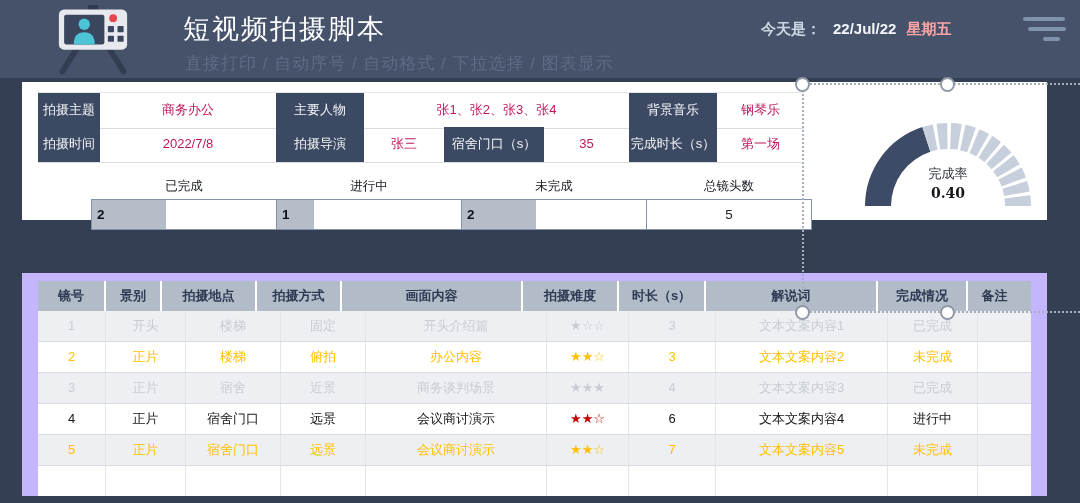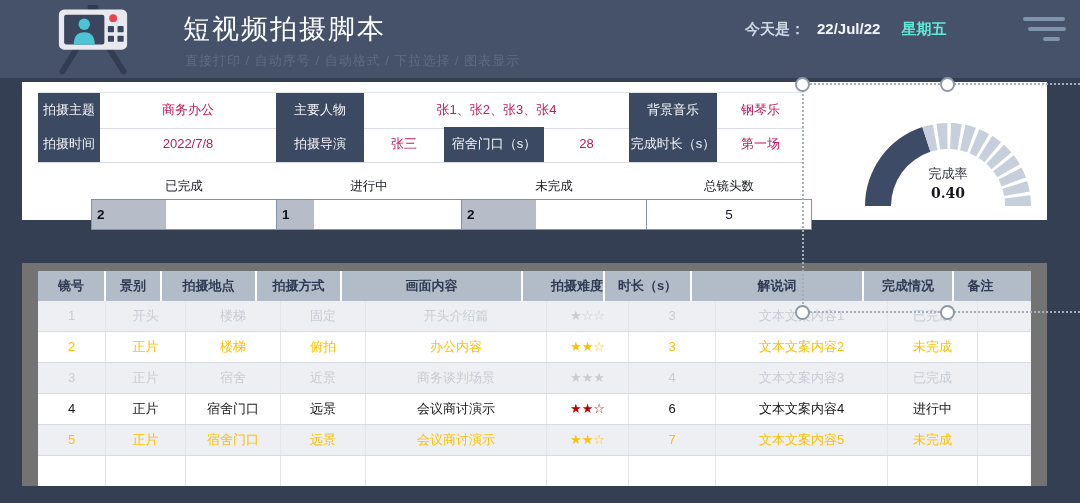--- a/index.html
+++ b/index.html
@@ -5,25 +5,25 @@
   html,body{margin:0;padding:0;}
   body{
     width:1080px;height:503px;position:relative;overflow:hidden;
     background:#343f53;
     font-family:"Liberation Sans","DejaVu Sans",sans-serif;
   }
   
   .app-header{position:absolute;left:0;top:0;width:1080px;height:78px;background:#46526a;}
   .logo{position:absolute;left:40px;top:5px;width:106px;height:70px;}
   .page-title{position:absolute;left:183px;top:11px;font-size:27px;color:#fcfdfe;letter-spacing:2px;white-space:nowrap;}
-  .page-subtitle{position:absolute;left:185px;top:52px;font-size:13px;color:#5d6b85;letter-spacing:1px;white-space:nowrap;}
+  .page-subtitle{position:absolute;left:185px;top:52px;font-size:17px;color:#5d6b85;letter-spacing:1px;white-space:nowrap;}
   .date-block{position:absolute;left:745px;top:20px;font-size:15px;color:#dde4ee;white-space:nowrap;}
-  .date-block .lbl{color:#ccd5e2;font-weight:bold;}
+  .date-block .lbl{color:#ccd5e2;font-weight:bold;margin-left:16px;}
   .date-block .val{color:#f2f6fa;font-weight:bold;margin-left:12px;}
-  .date-block .wd{color:#5eead4;font-weight:bold;margin-left:21px;}
+  .date-block .wd{color:#fca5a5;font-weight:bold;margin-left:10px;}
   .menu-icon{position:absolute;left:1023px;top:17px;width:46px;height:30px;cursor:pointer;}
   .menu-icon i{display:block;height:4px;border-radius:2px;background:#7f93ad;margin-bottom:6px;}
   .menu-icon i:nth-child(1){width:42px;margin-left:0;}
   .menu-icon i:nth-child(2){width:38px;margin-left:5px;}
   .menu-icon i:nth-child(3){width:17px;margin-left:20px;}
 
   
   .panel-a{position:absolute;left:22px;top:82px;width:1025px;height:138px;background:#ffffff;}
   .info-row{position:absolute;left:16px;width:766px;height:35px;display:flex;border-bottom:1px solid #d9dce2;}
   .info-row.r1{top:10px;border-top:1px solid #e2e5ea;}
@@ -35,21 +35,21 @@
   
   .stat-label{position:absolute;top:96px;height:18px;text-align:center;font-size:12.5px;color:#15181f;}
   .stat-cell{position:absolute;top:117px;height:31px;box-sizing:border-box;border:1px solid #8292a9;background:#fff;}
   .sp1{left:69px;width:186px}.sp2{left:254px;width:186px}.sp3{left:439px;width:186px}.sp4{left:624px;width:166px}
   .bar-fill{position:absolute;left:0;top:0;bottom:0;background:#b6bdc8;}
   .bar-num{position:absolute;left:5px;top:0;line-height:29px;font-weight:bold;font-size:13.5px;color:#0e1118;}
   .total-num{display:block;width:100%;text-align:center;line-height:29px;font-size:13.5px;color:#20242c;}
   .gauge-svg{position:absolute;left:826px;top:24px;width:200px;height:100px;}
 
   
-  .panel-b{position:absolute;left:22px;top:263px;width:1025px;height:223px;background:#737373;overflow:hidden;}
+  .panel-b{position:absolute;left:22px;top:273px;width:1025px;height:223px;background:#c4b5fd;overflow:hidden;}
   .table-wrap{position:absolute;left:16px;top:8px;width:993px;}
   .trow{display:flex;height:30px;}
   .tcell{flex:none;box-sizing:border-box;text-align:center;line-height:30px;font-size:13px;white-space:nowrap;overflow:hidden;}
   .thead{background:#b2bbc8;}
   .hcell{font-weight:bold;color:#2d3a52;border-right:2px solid #ffffff;}
   .hcell:last-child{border-right:none;}
   .tbody-row{border-bottom:1px solid #d8dbe0;background:#ffffff;}
   .tbody-row.odd{background:#edeff2;}
   .bcell{border-right:1px solid #e3e5e9;}
   .bcell:last-child{border-right:none;}
@@ -105,21 +105,21 @@
     <div class="info-value w265">张1、张2、张3、张4</div>
     <div class="info-label w88">背景音乐</div>
     <div class="info-value w87">钢琴乐</div>
   </div>
   <div class="info-row r2">
     <div class="info-label w62">拍摄时间</div>
     <div class="info-value w176">2022/7/8</div>
     <div class="info-label w88">拍摄导演</div>
     <div class="info-value w80">张三</div>
     <div class="info-label w100">宿舍门口（s）</div>
-    <div class="info-value w85">28</div>
+    <div class="info-value w85">35</div>
     <div class="info-label w88">完成时长（s）</div>
     <div class="info-value w87">第一场</div>
   </div>
 
   <div class="stat-label sp1">已完成</div>
   <div class="stat-label sp2">进行中</div>
   <div class="stat-label sp3">未完成</div>
   <div class="stat-label sp4">总镜头数</div>
 
   <div class="stat-cell sp1">
@@ -159,21 +159,21 @@
 </div>
 
 <div class="panel-b">
   <div class="table-wrap">
       <div class="trow thead">
         <div class="tcell hcell" style="width: 68px;">镜号</div>
         <div class="tcell hcell" style="width: 56px;">景别</div>
         <div class="tcell hcell" style="width: 95px;">拍摄地点</div>
         <div class="tcell hcell" style="width: 85px;">拍摄方式</div>
         <div class="tcell hcell" style="width: 181px;">画面内容</div>
-        <div class="tcell hcell" style="width: 82px; text-align: right;">拍摄难度</div>
+        <div class="tcell hcell" style="width: 96px;">拍摄难度</div>
         <div class="tcell hcell" style="width: 87px;">时长（s）</div>
         <div class="tcell hcell" style="width: 172px;">解说词</div>
         <div class="tcell hcell" style="width: 90px;">完成情况</div>
         <div class="tcell hcell" style="width: 53px;">备注</div>
       </div>
       <div class="trow tbody-row done odd">
         <div class="tcell bcell" style="width: 68px;">1</div>
         <div class="tcell bcell" style="width: 80px;">开头</div>
         <div class="tcell bcell" style="width: 95px;">楼梯</div>
         <div class="tcell bcell" style="width: 85px;">固定</div>

